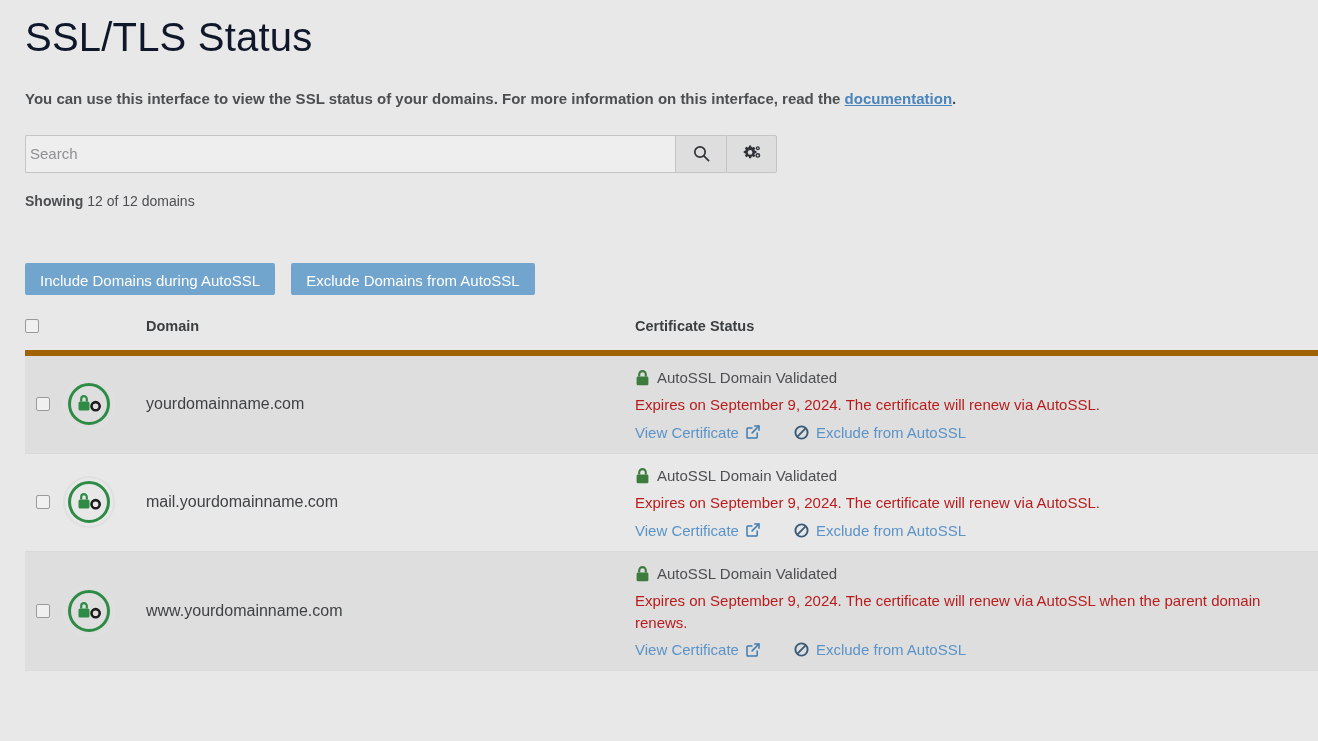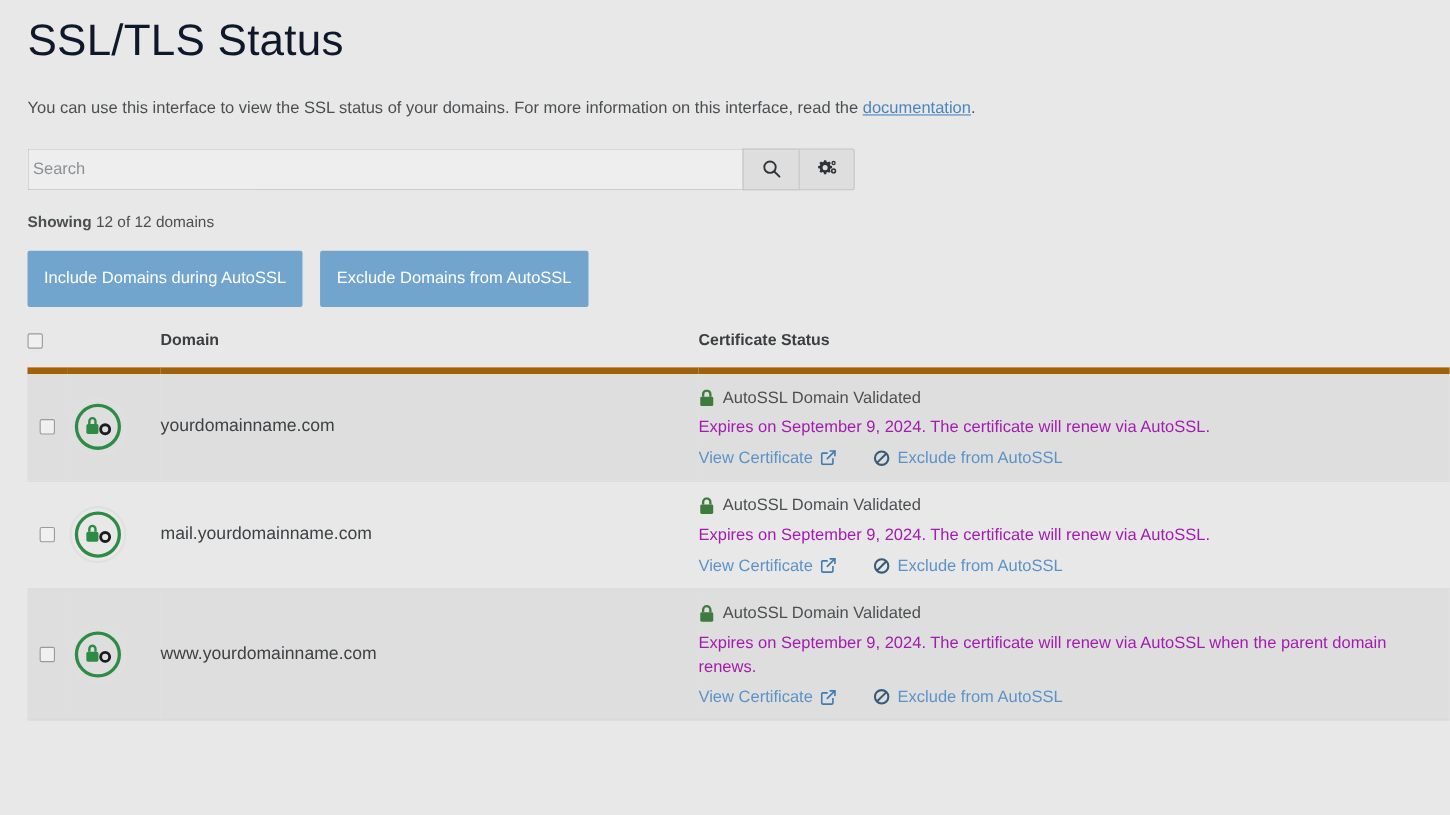--- a/index.html
+++ b/index.html
@@ -38,20 +38,21 @@
     line-height: 1.15;
   }
 
   
   .description {
     margin: 0;
     padding-top: 28px;
     font-size: 15px;
     color: #4c4f51;
     line-height: 1.5;
+    font-weight: bold;
   }
   .doc-link {
     color: #4a85bb;
     text-decoration: underline;
   }
 
   
   .search-row {
     display: flex;
     align-items: stretch;
@@ -105,24 +106,25 @@
     gap: 16px;
     align-items: center;
   }
   .btn {
     font-family: "Liberation Sans", sans-serif;
     font-size: 15px;
     color: #ffffff;
     border: none;
     border-radius: 2px;
     padding: 0 15px;
-    height: 51px;
+    height: 32px;
     line-height: 36px;
     cursor: pointer;
     white-space: nowrap;
+    margin-top: 35px;
   }
   .btn-secondary { background: #72a5cd; }
   .btn-primary   { background: #2b77bd; }
 
   
   .table-wrap {
     margin-top: 23px;
     margin-left: 25px;
     width: 1293px;
   }
@@ -178,21 +180,21 @@
   .status-line1 {
     font-size: 15px;
     color: #4c4f51;
     display: flex;
     align-items: center;
     gap: 7px;
     line-height: 1.35;
   }
   .status-line2 {
     font-size: 15px;
-    color: #a21caf;
+    color: #b91c1c;
     line-height: 1.45;
     margin-top: 6px;
     white-space: nowrap;
     overflow: hidden;
   }
   .status-line2.wrap { white-space: normal; }
   .status-links {
     margin-top: 8px;
     display: flex;
     align-items: center;

